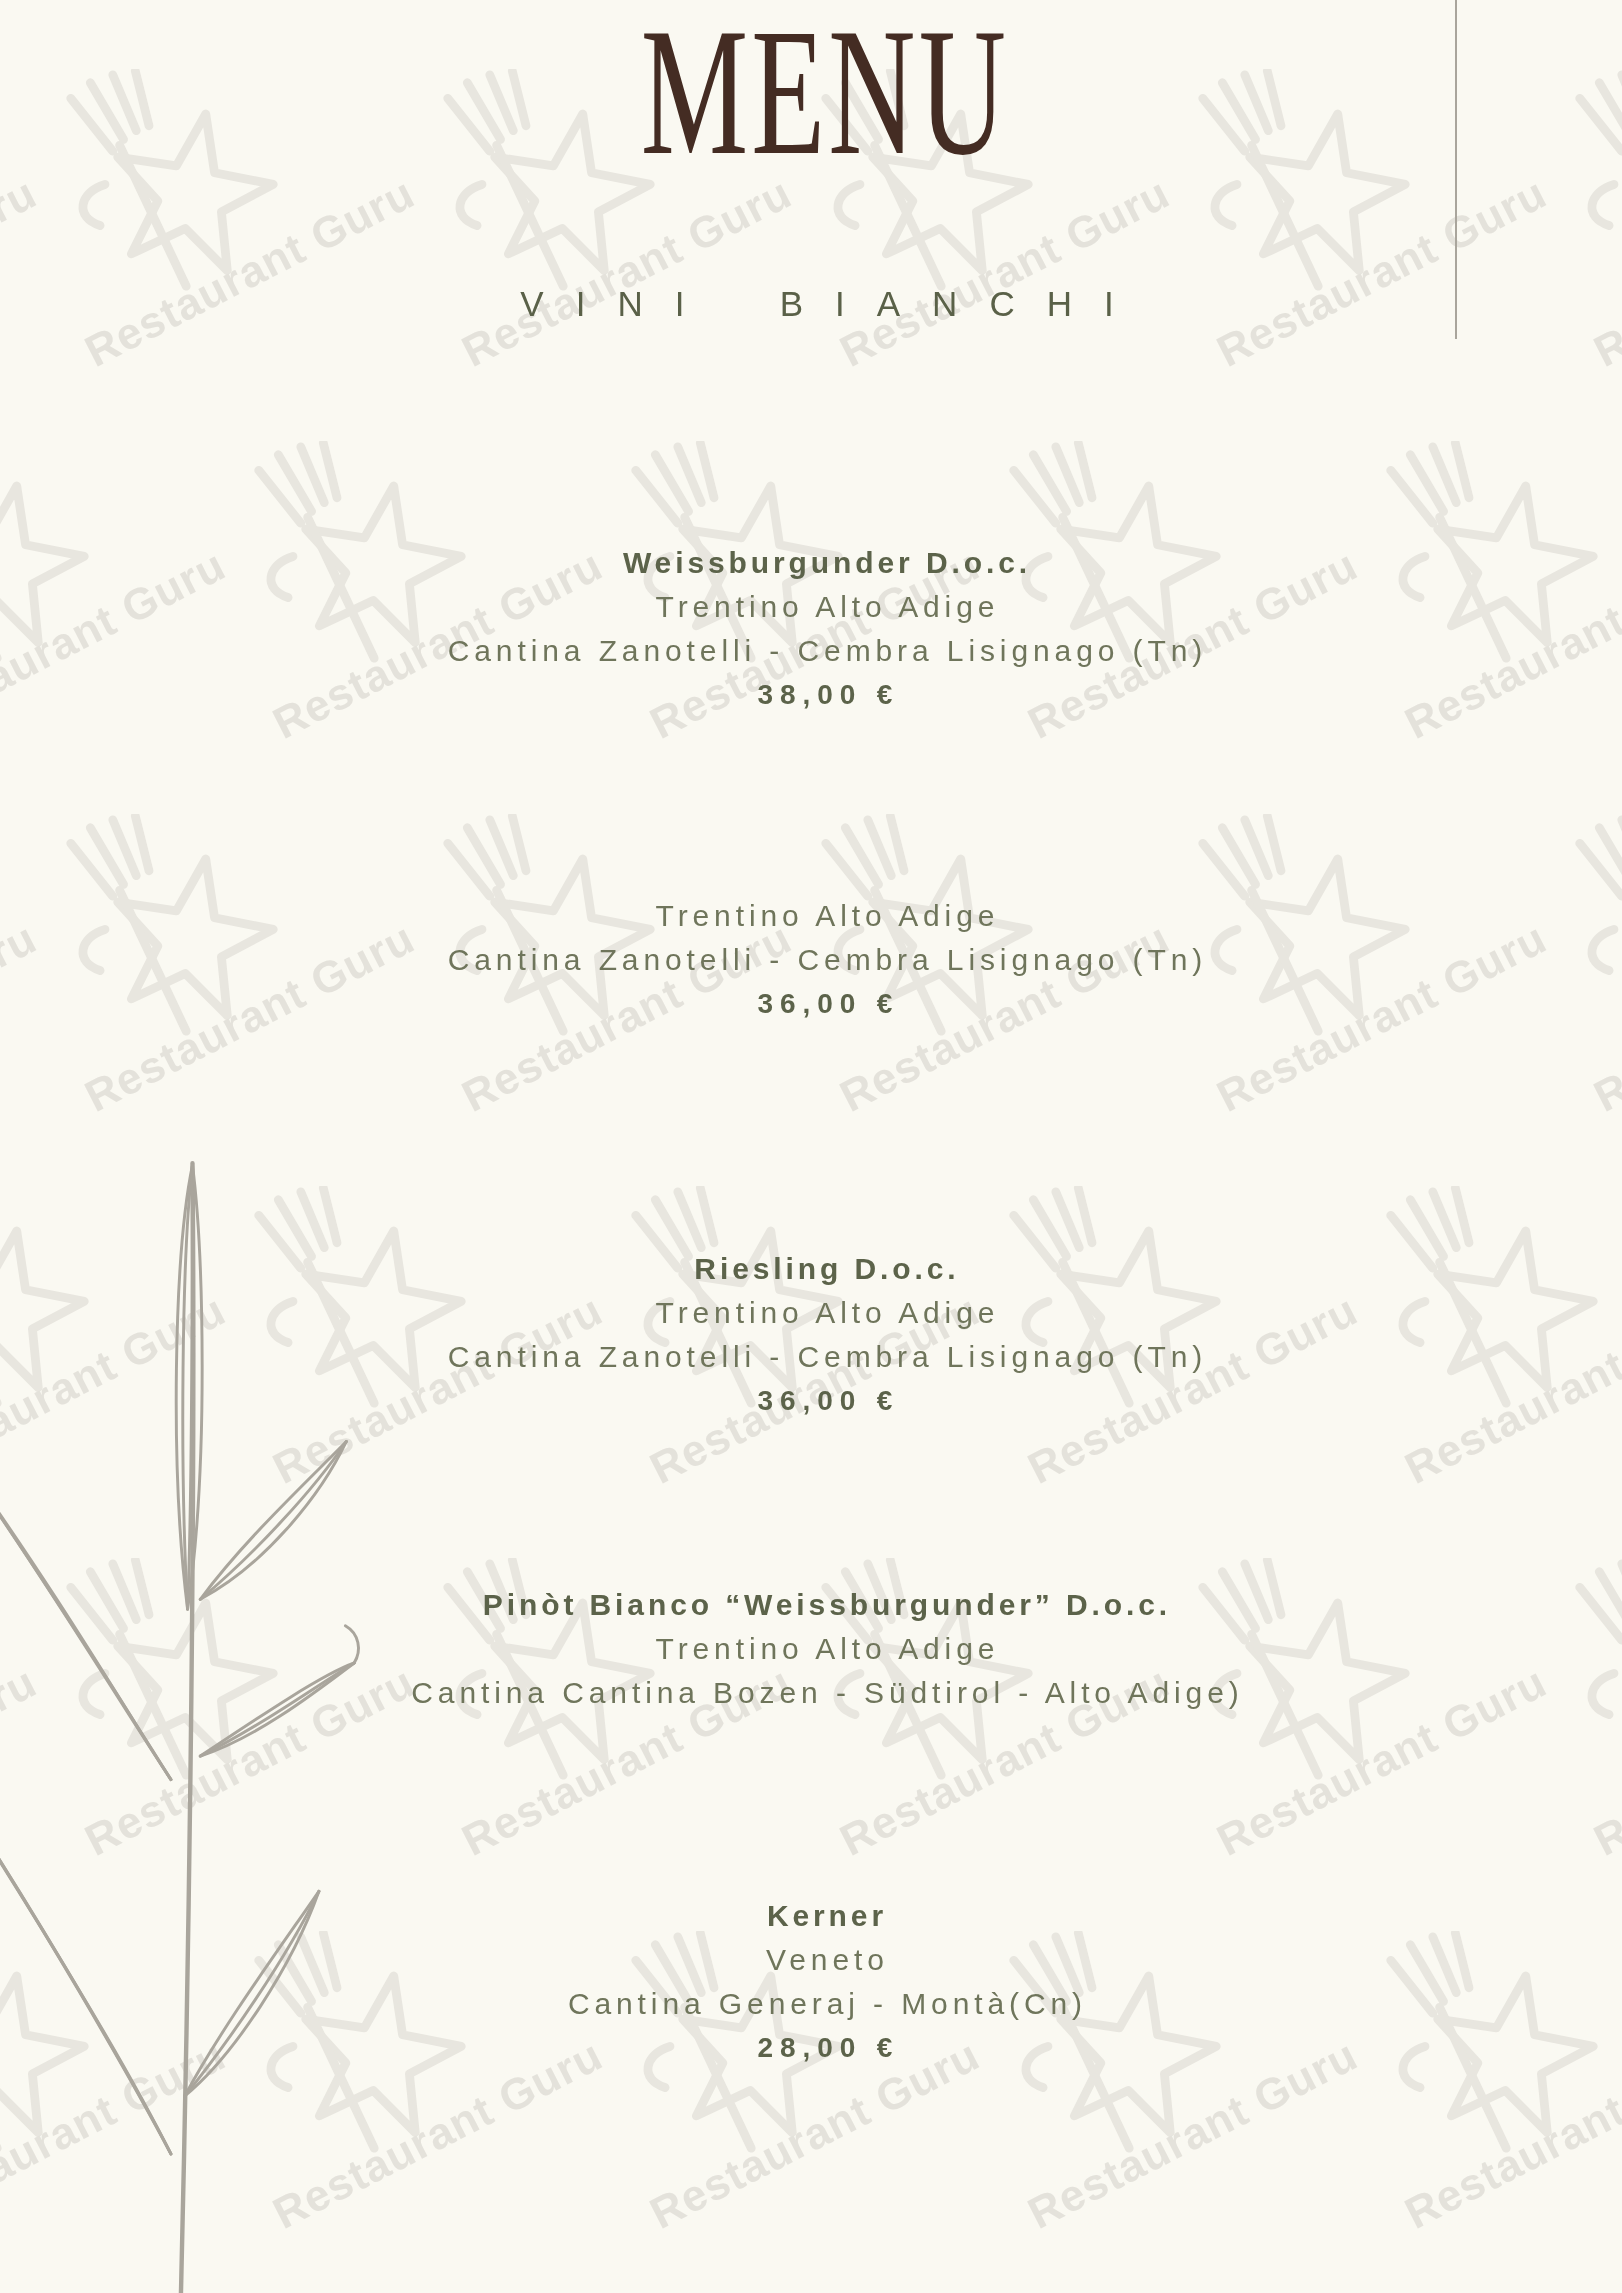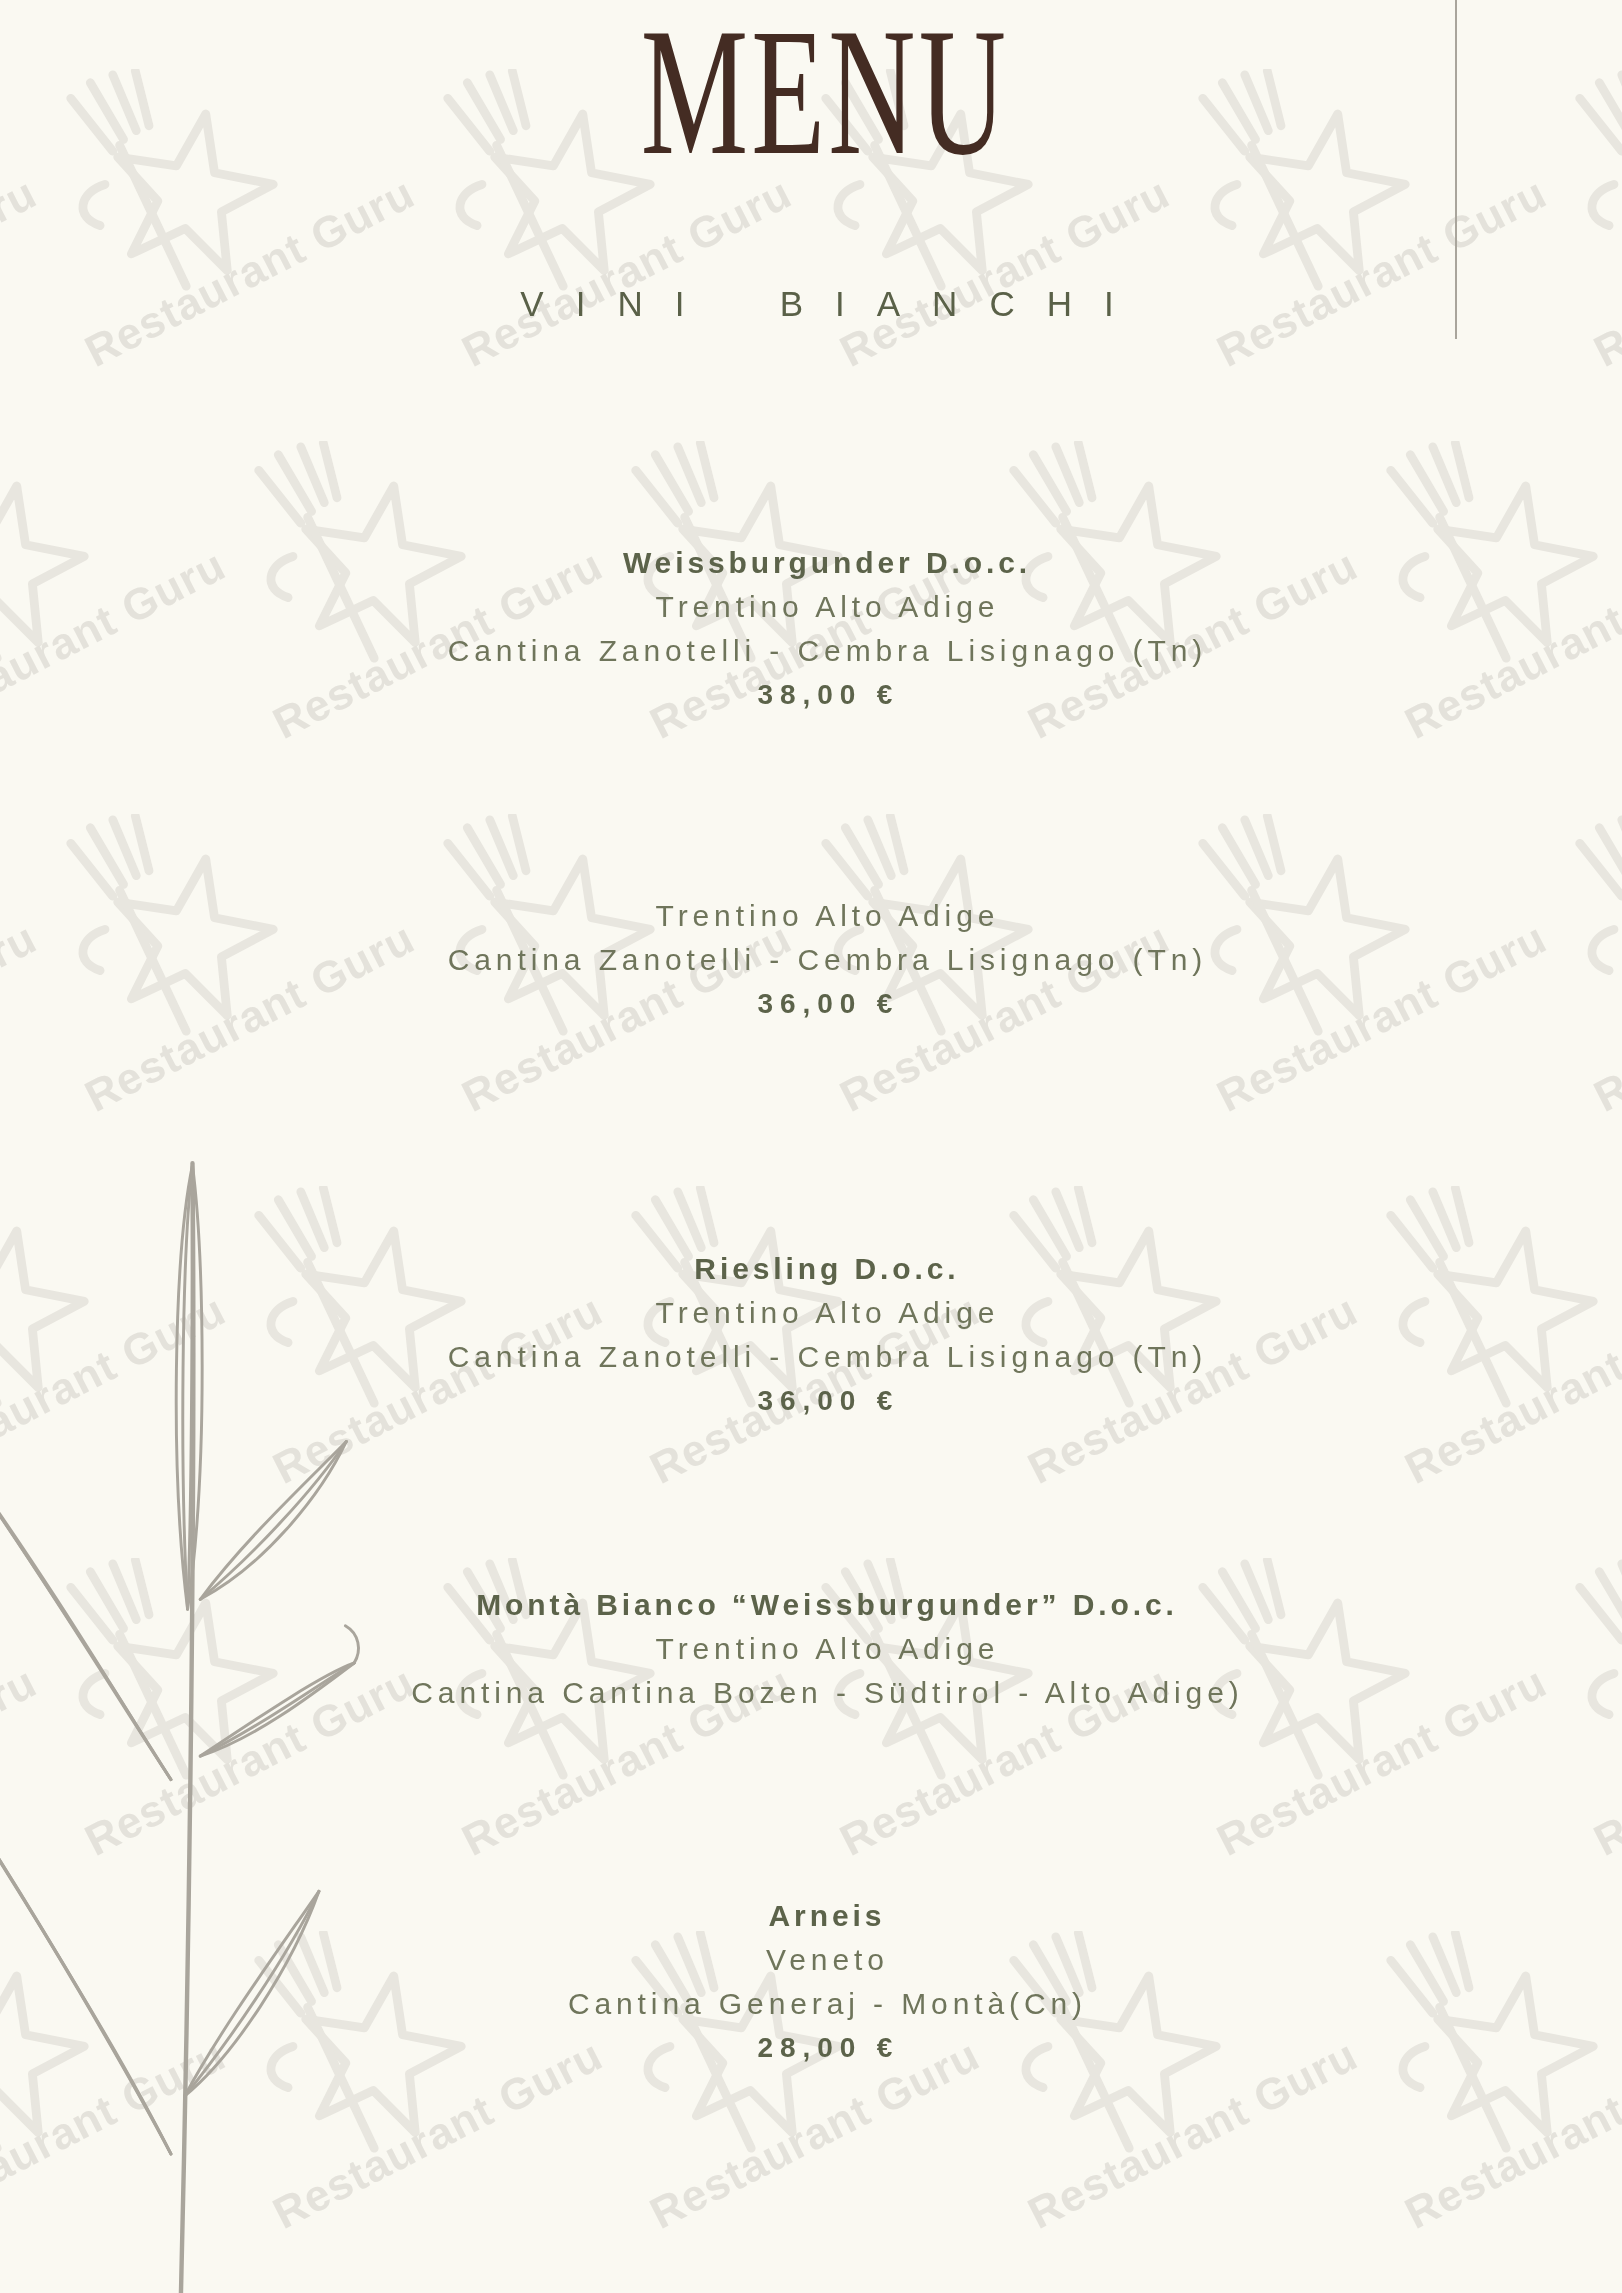--- a/index.html
+++ b/index.html
@@ -533,26 +533,26 @@
   </div>
 
   <div class="wine-entry">
     <div class="wine-name">Riesling D.o.c.</div>
     <div class="wine-region">Trentino Alto Adige</div>
     <div class="wine-producer">Cantina Zanotelli - Cembra Lisignago (Tn)</div>
     <div class="wine-price">36,00 €</div>
   </div>
 
   <div class="wine-entry">
-    <div class="wine-name">Montà Bianco “Weissburgunder” D.o.c.</div>
+    <div class="wine-name">Pinòt Bianco “Weissburgunder” D.o.c.</div>
     <div class="wine-region">Trentino Alto Adige</div>
     <div class="wine-producer">Cantina Cantina Bozen - Südtirol - Alto Adige)</div>
   </div>
 
   <div class="wine-entry">
-    <div class="wine-name">Arneis</div>
+    <div class="wine-name">Kerner</div>
     <div class="wine-region">Veneto</div>
     <div class="wine-producer">Cantina Generaj - Montà(Cn)</div>
     <div class="wine-price">28,00 €</div>
   </div>
 </div>
 </div>
 
 
 </body></html>

